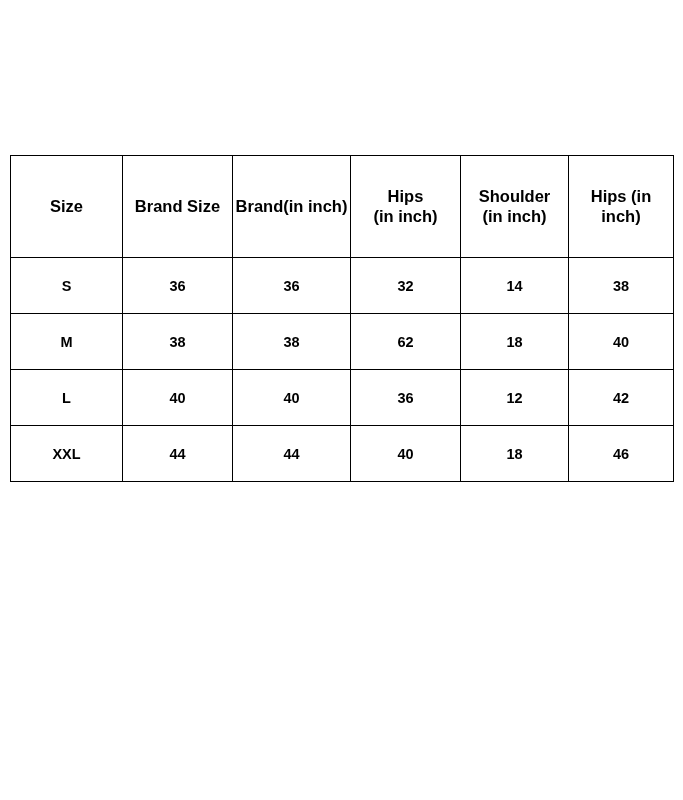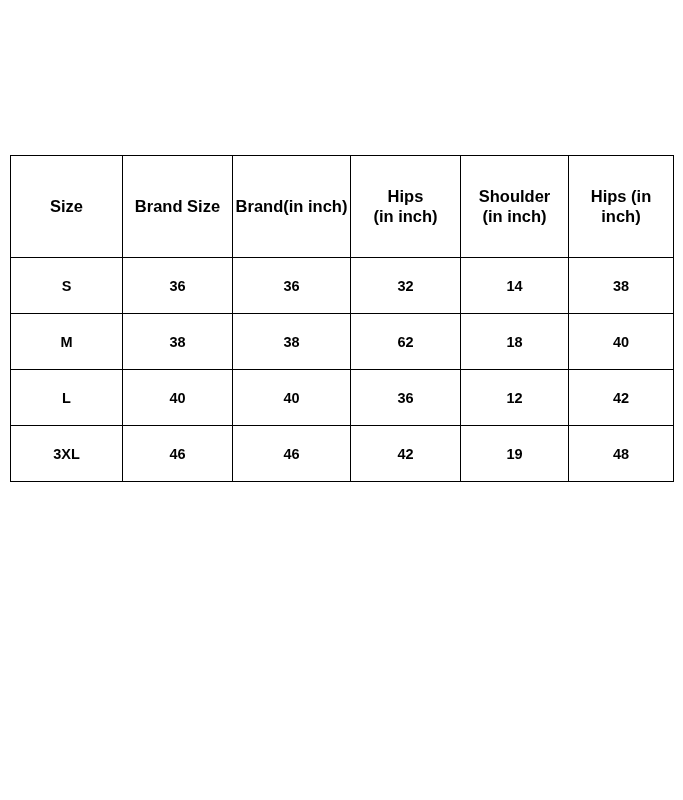--- a/index.html
+++ b/index.html
@@ -118,23 +118,23 @@
         </tr>
         <tr>
           <td>L</td>
           <td>40</td>
           <td>40</td>
           <td>36</td>
           <td>12</td>
           <td>42</td>
         </tr>
         <tr>
-          <td>3XL</td>
+          <td>XXL</td>
+          <td>44</td>
+          <td>44</td>
+          <td>40</td>
+          <td>18</td>
           <td>46</td>
-          <td>46</td>
-          <td>42</td>
-          <td>19</td>
-          <td>48</td>
         </tr>
       </tbody>
     </table>
   </div>
 </div>
 
 </body></html>

